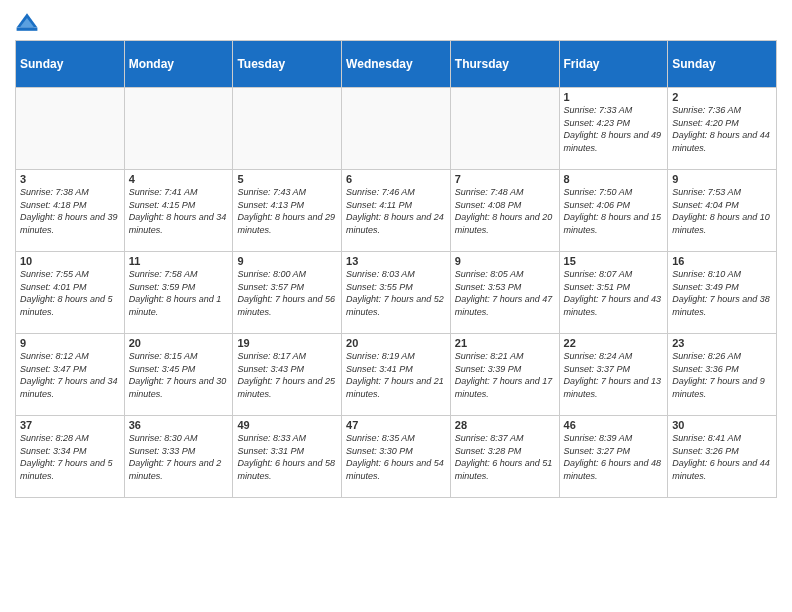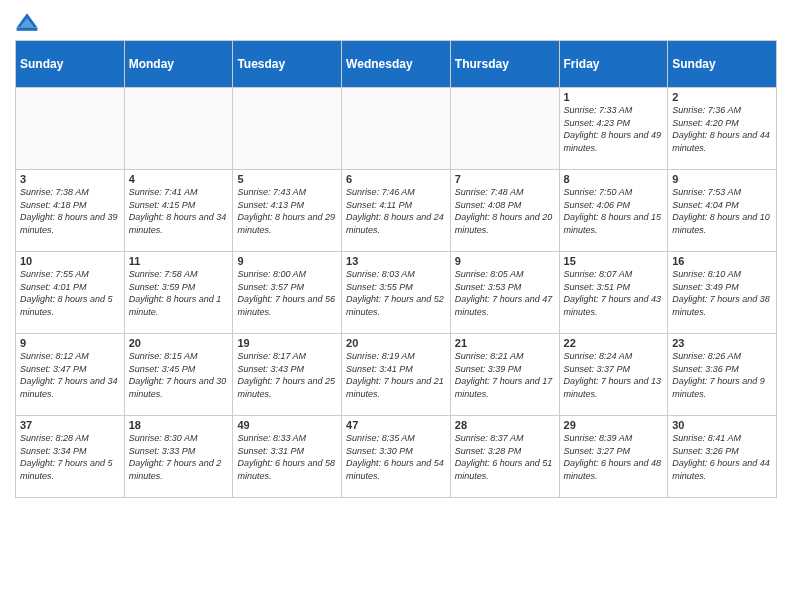--- a/index.html
+++ b/index.html
@@ -229,37 +229,37 @@
             <span class="day-number">23</span>
             <div class="day-info">Sunrise: 8:26 AM<br>Sunset: 3:36 PM<br>Daylight: 7 hours and 9 minutes.</div>
           </td>
         </tr>
         <tr>
           <td>
             <span class="day-number">37</span>
             <div class="day-info">Sunrise: 8:28 AM<br>Sunset: 3:34 PM<br>Daylight: 7 hours and 5 minutes.</div>
           </td>
           <td>
-            <span class="day-number">18</span>
+            <span class="day-number">36</span>
             <div class="day-info">Sunrise: 8:30 AM<br>Sunset: 3:33 PM<br>Daylight: 7 hours and 2 minutes.</div>
           </td>
           <td>
             <span class="day-number">49</span>
             <div class="day-info">Sunrise: 8:33 AM<br>Sunset: 3:31 PM<br>Daylight: 6 hours and 58 minutes.</div>
           </td>
           <td>
             <span class="day-number">47</span>
             <div class="day-info">Sunrise: 8:35 AM<br>Sunset: 3:30 PM<br>Daylight: 6 hours and 54 minutes.</div>
           </td>
           <td>
             <span class="day-number">28</span>
             <div class="day-info">Sunrise: 8:37 AM<br>Sunset: 3:28 PM<br>Daylight: 6 hours and 51 minutes.</div>
           </td>
           <td>
-            <span class="day-number">29</span>
+            <span class="day-number">46</span>
             <div class="day-info">Sunrise: 8:39 AM<br>Sunset: 3:27 PM<br>Daylight: 6 hours and 48 minutes.</div>
           </td>
           <td>
             <span class="day-number">30</span>
             <div class="day-info">Sunrise: 8:41 AM<br>Sunset: 3:26 PM<br>Daylight: 6 hours and 44 minutes.</div>
           </td>
         </tr>
       </tbody>
   </table>
 </div>

